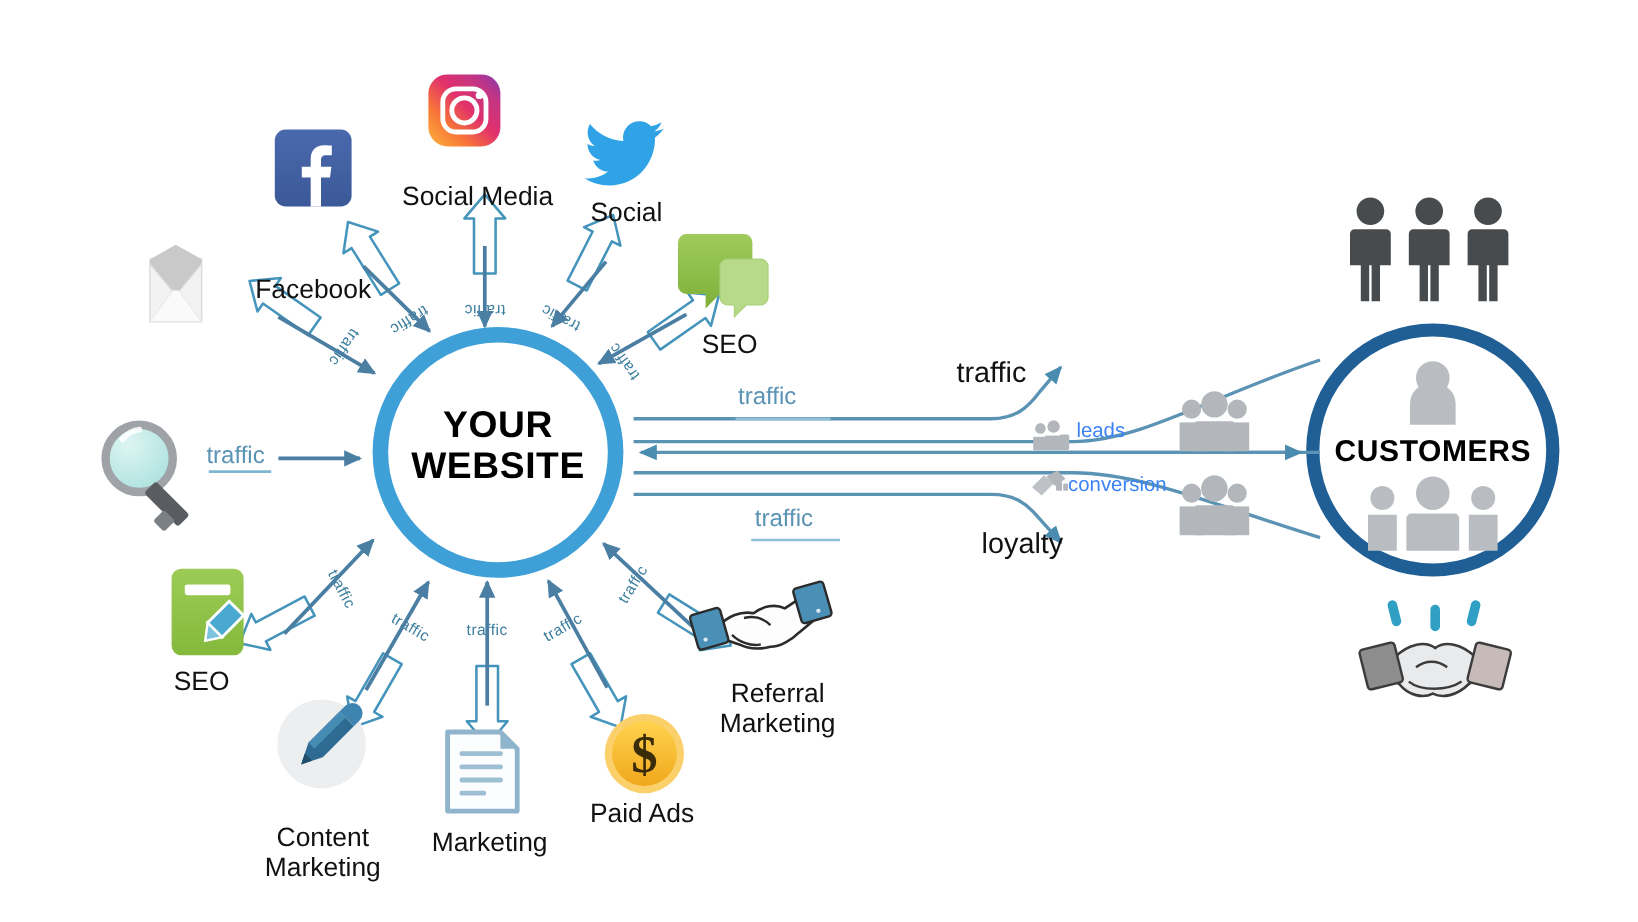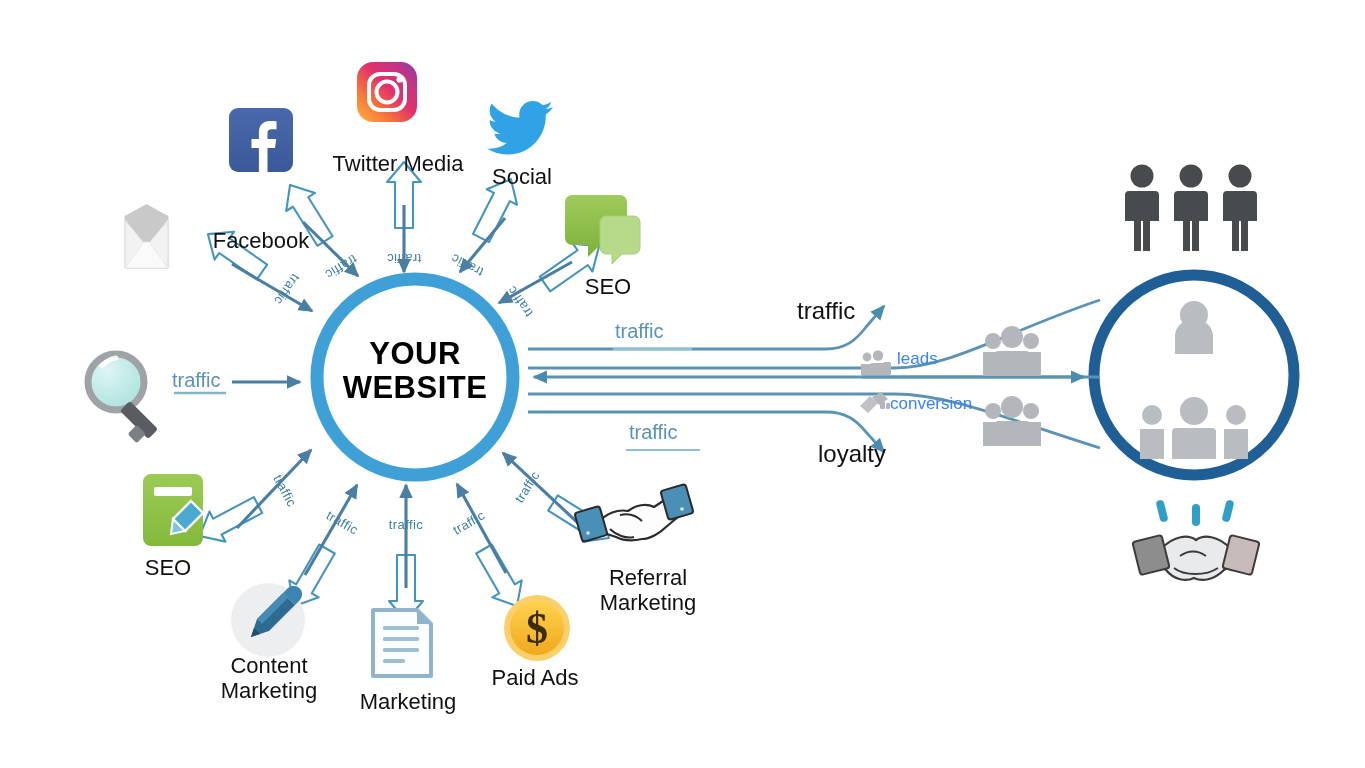--- a/index.html
+++ b/index.html
@@ -337,27 +337,28 @@
       <path d="M34,68 C44,76 66,76 78,68" fill="none" stroke="#3b3b3b" stroke-width="2"></path>
       <rect x="-4" y="38" width="30" height="34" rx="3" transform="rotate(-14 11 55)" fill="#8d8d8d" stroke="#3b3b3b" stroke-width="2"></rect>
       <rect x="86" y="38" width="30" height="34" rx="3" transform="rotate(14 101 55)" fill="#c6bbb8" stroke="#3b3b3b" stroke-width="2"></rect>
     </g>
   </svg>
 
   <div class="center-text" id="website-text" style="left:315px;top:337px;width:200px;">
     <div>YOUR</div>
     <div>WEBSITE</div>
   </div>
+  <div class="center-text" id="customers-text" style="left:1094px;top:362px;width:200px;">CUSTOMERS</div>
 
   <div class="node-label" style="left:186px;top:185px;width:150px;margin-top:44px;">Facebook</div>
-  <div class="node-label" style="left:313px;top:152px;width:170px;">Twitter Media</div>
+  <div class="node-label" style="left:313px;top:152px;width:170px;">Social Media</div>
   <div class="node-label" style="left:452px;top:165px;width:140px;">Social</div>
   <div class="node-label" style="left:558px;top:275px;width:100px;">SEO</div>
   <div class="node-label" style="left:118px;top:556px;width:100px;">SEO</div>
-  <div class="node-label" style="left:193px;top:654px;width:152px;">Content
+  <div class="node-label" style="left:193px;top:686px;width:152px;">Content
 Marketing</div>
   <div class="node-label" style="left:338px;top:690px;width:140px;">Marketing</div>
   <div class="node-label" style="left:465px;top:666px;width:140px;">Paid Ads</div>
   <div class="node-label" style="left:572px;top:566px;width:152px;">Referral
 Marketing</div>
 
   <div class="flow-label" style="left:172px;top:369px;">traffic</div>
   <div class="flow-label" style="left:615px;top:320px;">traffic</div>
   <div class="flow-label" style="left:629px;top:421px;">traffic</div>
   <div class="flow-label dark" style="left:797px;top:297px;">traffic</div>

